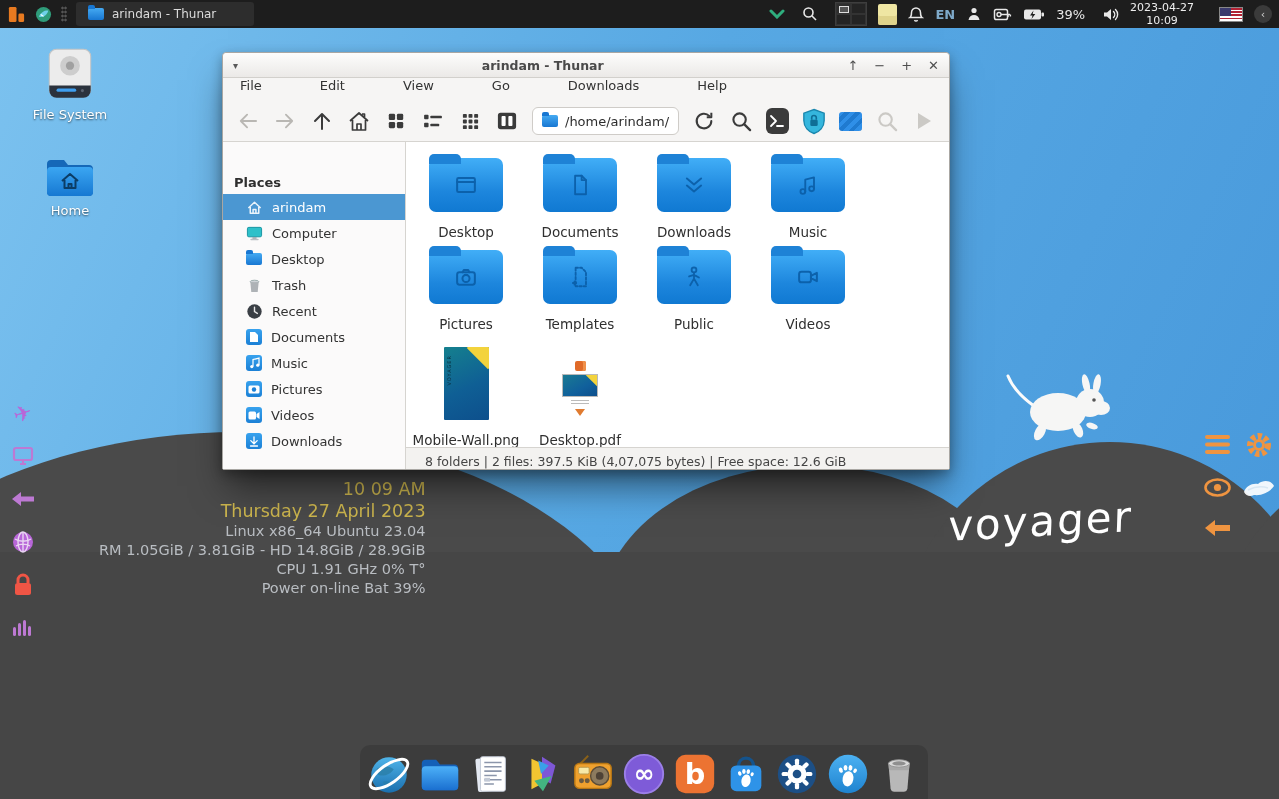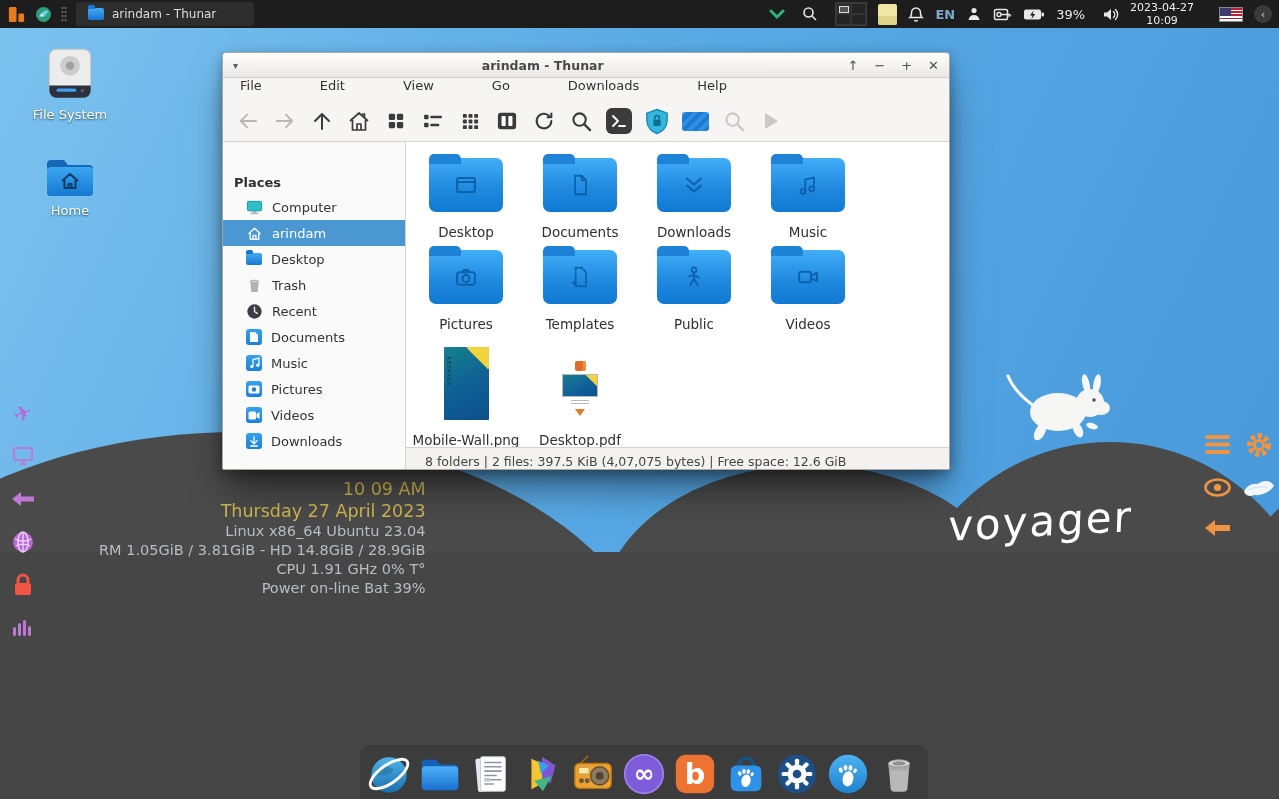--- a/index.html
+++ b/index.html
@@ -401,20 +401,24 @@
             </g>
           </svg>
         </span>
       <span class="tico">
           <svg width="22" height="20" viewBox="0 0 24 22">
             <rect x="2" y="2" width="20" height="18" rx="3" fill="#3b3b3b"></rect>
             <rect x="6" y="5.5" width="4.5" height="11" rx="1" fill="#fff"></rect>
             <rect x="13.5" y="5.5" width="4.5" height="11" rx="1" fill="#fff"></rect>
           </svg>
         </span>
+      <div class="pathbar">
+        <span class="mini-folder"></span>
+        <span>/home/arindam/</span>
+      </div>
       <span class="tico">
           <svg width="22" height="22" viewBox="0 0 24 24">
             <path d="M20 12a8 8 0 1 1-2.3-5.6" stroke="#3b3b3b" stroke-width="2.2" fill="none" stroke-linecap="round"></path>
             <path d="M20 3v5h-5" stroke="#3b3b3b" stroke-width="2.2" fill="none" stroke-linejoin="round"></path>
           </svg>
         </span>
       <span class="tico">
           <svg width="21" height="21" viewBox="0 0 22 22">
             <circle cx="9" cy="9" r="6.5" stroke="#3b3b3b" stroke-width="2.2" fill="none"></circle>
             <path d="M14 14l6 6" stroke="#3b3b3b" stroke-width="2.4" stroke-linecap="round"></path>
@@ -444,33 +448,33 @@
           <svg width="16" height="18" viewBox="0 0 16 18">
             <path d="M2 1l13 8-13 8z" fill="#cbc9c5"></path>
           </svg>
         </span>
     </div>
 
     <div class="wbody">
 
       <div class="sidebar">
         <div class="side-header">Places</div>
+        <div class="side-item selected">
+          <svg width="17" height="17" viewBox="0 0 18 18">
+              <path d="M2.5 9.5L9 3.5l6.5 6M4.5 8.5V15h9V8.5M7.5 15v-4h3v4" stroke="#eaf3fb" stroke-width="1.6" fill="none" stroke-linejoin="round"></path>
+            </svg>
+          <span>arindam</span>
+        </div>
         <div class="side-item">
           <svg width="17" height="17" viewBox="0 0 18 18">
               <rect x="1.5" y="2.5" width="15" height="10" rx="1.5" fill="#2ec0c9" stroke="#1593a0"></rect>
               <rect x="6.8" y="13" width="4.4" height="1.6" fill="#9aa0a6"></rect>
               <rect x="4.6" y="14.6" width="8.8" height="1.5" rx=".7" fill="#b9bec4"></rect>
             </svg>
           <span>Computer</span>
-        </div>
-        <div class="side-item selected">
-          <svg width="17" height="17" viewBox="0 0 18 18">
-              <path d="M2.5 9.5L9 3.5l6.5 6M4.5 8.5V15h9V8.5M7.5 15v-4h3v4" stroke="#eaf3fb" stroke-width="1.6" fill="none" stroke-linejoin="round"></path>
-            </svg>
-          <span>arindam</span>
         </div>
         <div class="side-item">
           <span class="mini-folder"></span>
           <span>Desktop</span>
         </div>
         <div class="side-item">
           <svg width="17" height="17" viewBox="0 0 18 18">
               <ellipse cx="9" cy="5" rx="4.6" ry="1.6" fill="#cfd3d7" stroke="#9aa"></ellipse>
               <path d="M4.6 5.6L5.6 16h6.8l1-10.4z" fill="#aeb2b6"></path>
             </svg>

